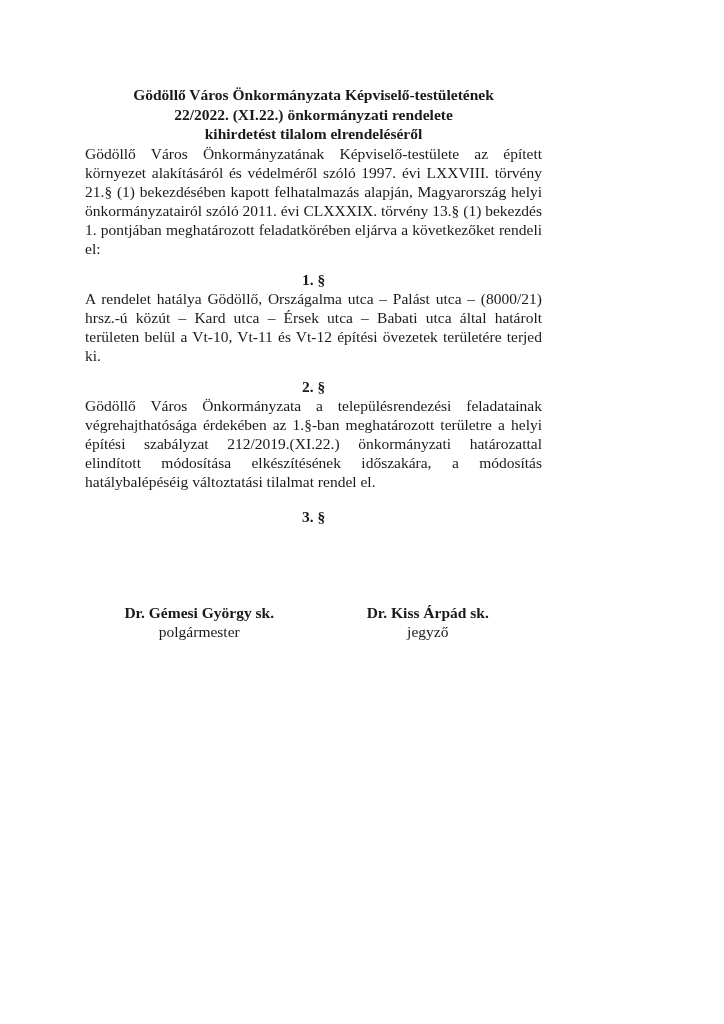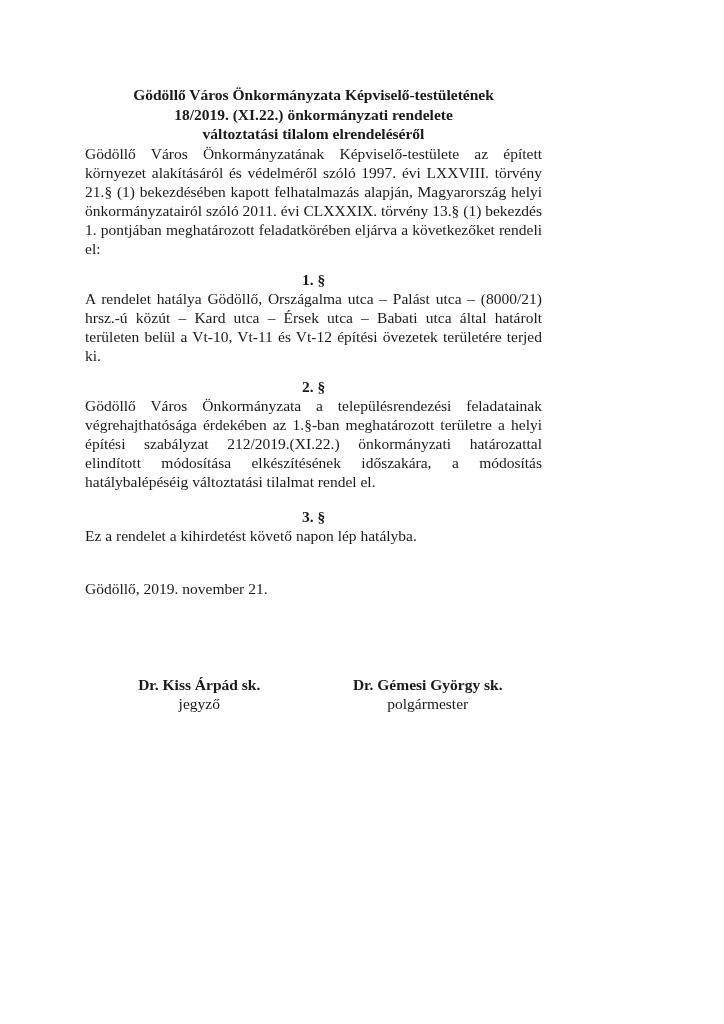--- a/index.html
+++ b/index.html
@@ -71,47 +71,45 @@
     font-weight: 400;
   }
 </style>
 </head>
 <body>
 
 <div class="page">
 
   <header class="doc-title">
     <div>Gödöllő Város Önkormányzata Képviselő-testületének</div>
-    <div>18/2019. (XI.22.) önkormányzati rendelete</div>
-    <div>változtatási tilalom elrendeléséről</div>
+    <div>22/2022. (XI.22.) önkormányzati rendelete</div>
+    <div>kihirdetést tilalom elrendeléséről</div>
   </header>
 
   <p class="preamble">Gödöllő Város Önkormányzatának Képviselő-testülete az épített környezet alakításáról és védelméről szóló 1997. évi LXXVIII. törvény 21.§ (1) bekezdésében kapott felhatalmazás alapján, Magyarország helyi önkormányzatairól szóló 2011. évi CLXXXIX. törvény 13.§ (1) bekezdés 1. pontjában meghatározott feladatkörében eljárva a következőket rendeli el:</p>
 
   <section>
     <h2 class="sec-heading">1. §</h2>
     <p class="sec-body">A rendelet hatálya Gödöllő, Országalma utca – Palást utca – (8000/21) hrsz.-ú közút – Kard utca – Érsek utca – Babati utca által határolt területen belül a Vt-10, Vt-11 és Vt-12 építési övezetek területére terjed ki.</p>
   </section>
 
   <section>
     <h2 class="sec-heading">2. §</h2>
     <p class="sec-body">Gödöllő Város Önkormányzata a településrendezési feladatainak végrehajthatósága érdekében az 1.§-ban meghatározott területre a helyi építési szabályzat 212/2019.(XI.22.) önkormányzati határozattal elindított módosítása elkészítésének időszakára, a módosítás hatálybalépéséig változtatási tilalmat rendel el.</p>
   </section>
 
   <section>
     <h2 class="sec-heading gap-lg">3. §</h2>
-    <p class="sec-body no-justify">Ez a rendelet a kihirdetést követő napon lép hatályba.</p>
   </section>
 
-  <p class="dateline">Gödöllő, 2019. november 21.</p>
 
   <div class="signatures">
     <div class="sig-block">
+      <div class="sig-name">Dr. Gémesi György sk.</div>
+      <div class="sig-role">polgármester</div>
+    </div>
+    <div class="sig-block">
       <div class="sig-name">Dr. Kiss Árpád sk.</div>
       <div class="sig-role">jegyző</div>
-    </div>
-    <div class="sig-block">
-      <div class="sig-name">Dr. Gémesi György sk.</div>
-      <div class="sig-role">polgármester</div>
     </div>
   </div>
 
 </div>
 
 </body></html>

